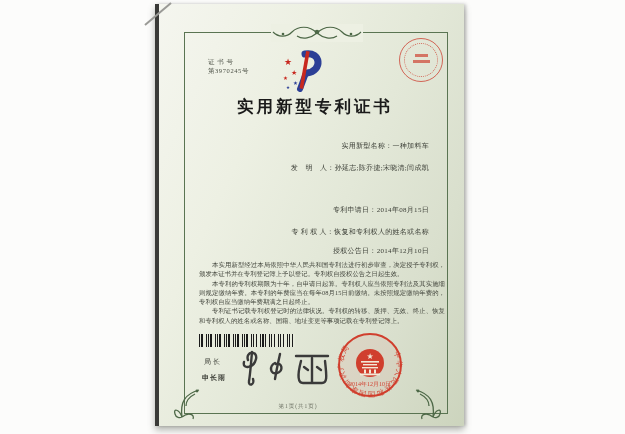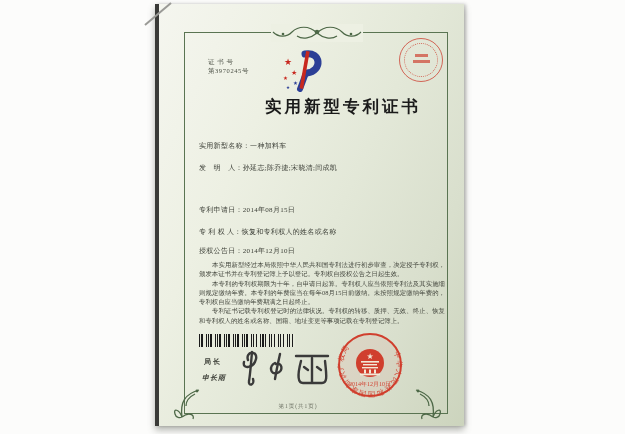--- a/index.html
+++ b/index.html
@@ -25,49 +25,49 @@
   .garland{position:absolute;left:112px;top:20px;width:92px;height:18px;background:#edf0e3;}
   .corner{position:absolute;width:30px;height:32px;}
   .corner.bl{left:12px;top:384px;}
   .corner.br{left:255px;top:384px;transform:scaleX(-1);}
   .cert-no{
     position:absolute;left:40px;top:47px;font-size:6.5px;color:#4c5146;letter-spacing:.6px;white-space:pre;
   }
   .logo{position:absolute;left:122px;top:45px;width:48px;height:43px;}
   .title{
     position:absolute;left:25px;top:92px;width:262px;text-align:center;
-    font-size:16.5px;font-weight:700;letter-spacing:3px;color:#1a1a1a;white-space:nowrap;padding-left:28px;
+    font-size:16.5px;font-weight:700;letter-spacing:3px;color:#1a1a1a;white-space:nowrap;
   }
   .stamp-small{
     position:absolute;left:240px;top:34px;width:42px;height:42px;border:1.5px solid rgba(205,65,50,.85);
     border-radius:50%;opacity:.92;
   }
   .stamp-small .ring{
     position:absolute;left:4px;top:4px;right:4px;bottom:4px;border:1px dotted rgba(205,65,50,.8);border-radius:50%;
   }
   .stamp-small .bar{position:absolute;left:50%;height:2.5px;background:rgba(205,65,50,.75);}
   .stamp-small .b1{top:15px;width:13px;margin-left:-6.5px;}
   .stamp-small .b2{top:21px;width:17px;margin-left:-8.5px;}
   .field{
-    position:absolute;left:40px;width:230px;font-size:7px;color:#3b3e36;white-space:pre;letter-spacing:.3px;
+    position:absolute;left:40px;width:230px;font-size:7px;color:#3b3e36;white-space:pre;letter-spacing:.3px;text-align:right;
   }
   .paras{
     position:absolute;left:40px;top:256px;width:246px;font-size:6.4px;line-height:9.3px;
     color:#45483f;text-align:justify;
   }
   .paras p{margin:0;text-indent:13px;}
   .barcode{
     position:absolute;left:40px;top:330px;width:96px;height:13px;
     background:repeating-linear-gradient(90deg,
       #1b1b1b 0 1.5px,#e7ebdc 1.5px 2.5px,
       #1b1b1b 2.5px 4.5px,#e7ebdc 4.5px 6.8px,
       #1b1b1b 6.8px 7.6px,#e7ebdc 7.6px 9px);
   }
-  .director-label{position:absolute;left:45px;top:353px;font-size:7px;font-weight:700;color:#3e4039;letter-spacing:2px;}
-  .director-name{position:absolute;left:43px;top:369px;font-size:7px;font-weight:700;color:#3e4039;letter-spacing:1px;font-style:italic;}
+  .director-label{position:absolute;left:45px;top:353px;font-size:7px;font-weight:400;color:#3e4039;letter-spacing:2px;}
+  .director-name{position:absolute;left:43px;top:369px;font-size:7px;font-weight:700;color:#3e4039;letter-spacing:1px;}
   .signature{position:absolute;left:76px;top:344px;width:100px;height:44px;}
   .seal{position:absolute;left:176px;top:326px;width:70px;height:70px;opacity:.94;}
   .page-no{
     position:absolute;left:96px;top:399px;width:86px;text-align:center;font-size:5.5px;color:#6c7163;letter-spacing:1px;
   }
   svg{display:block;}
 </style>
 </head>
 <body>
 

